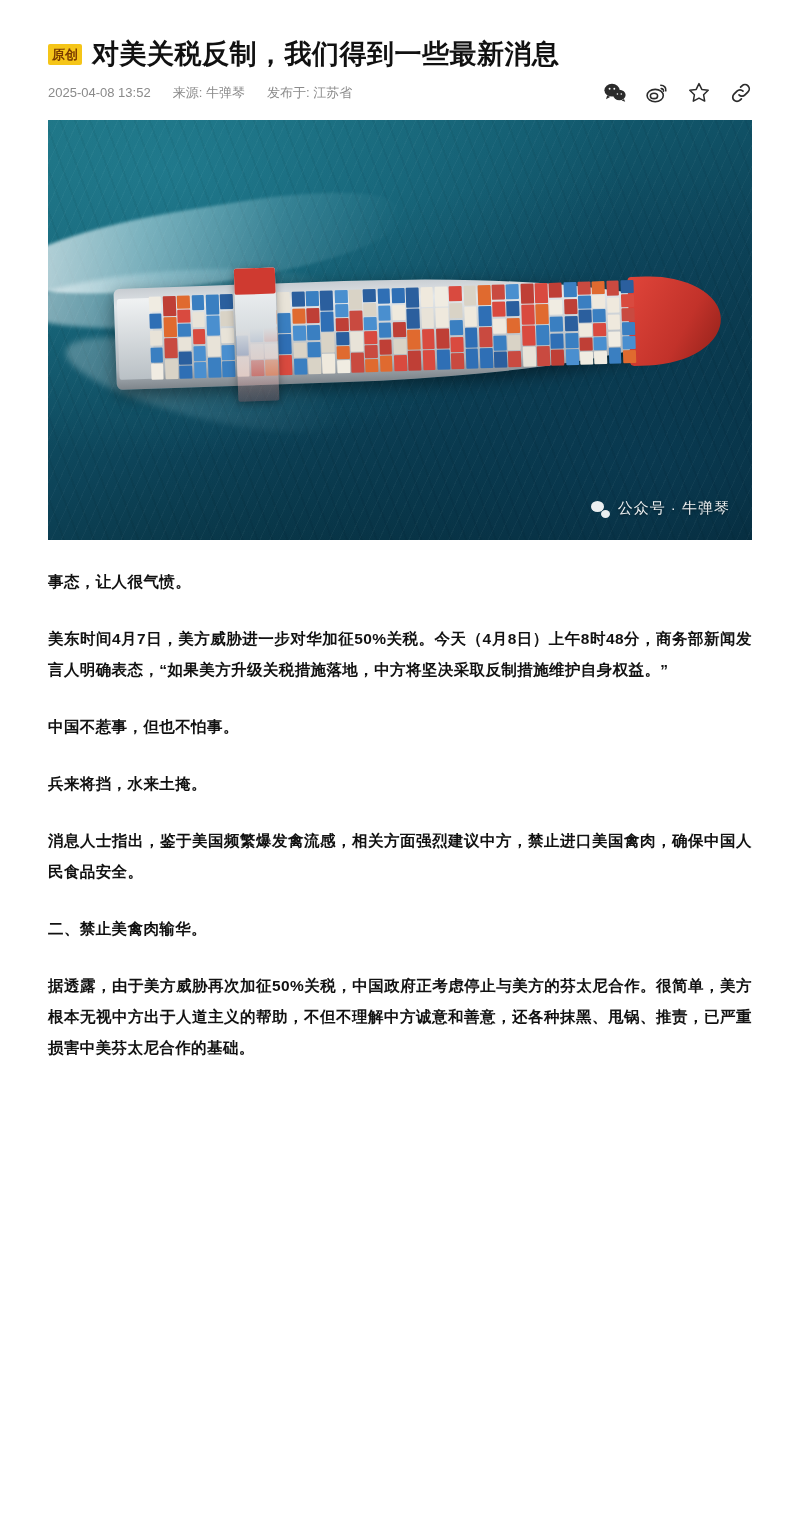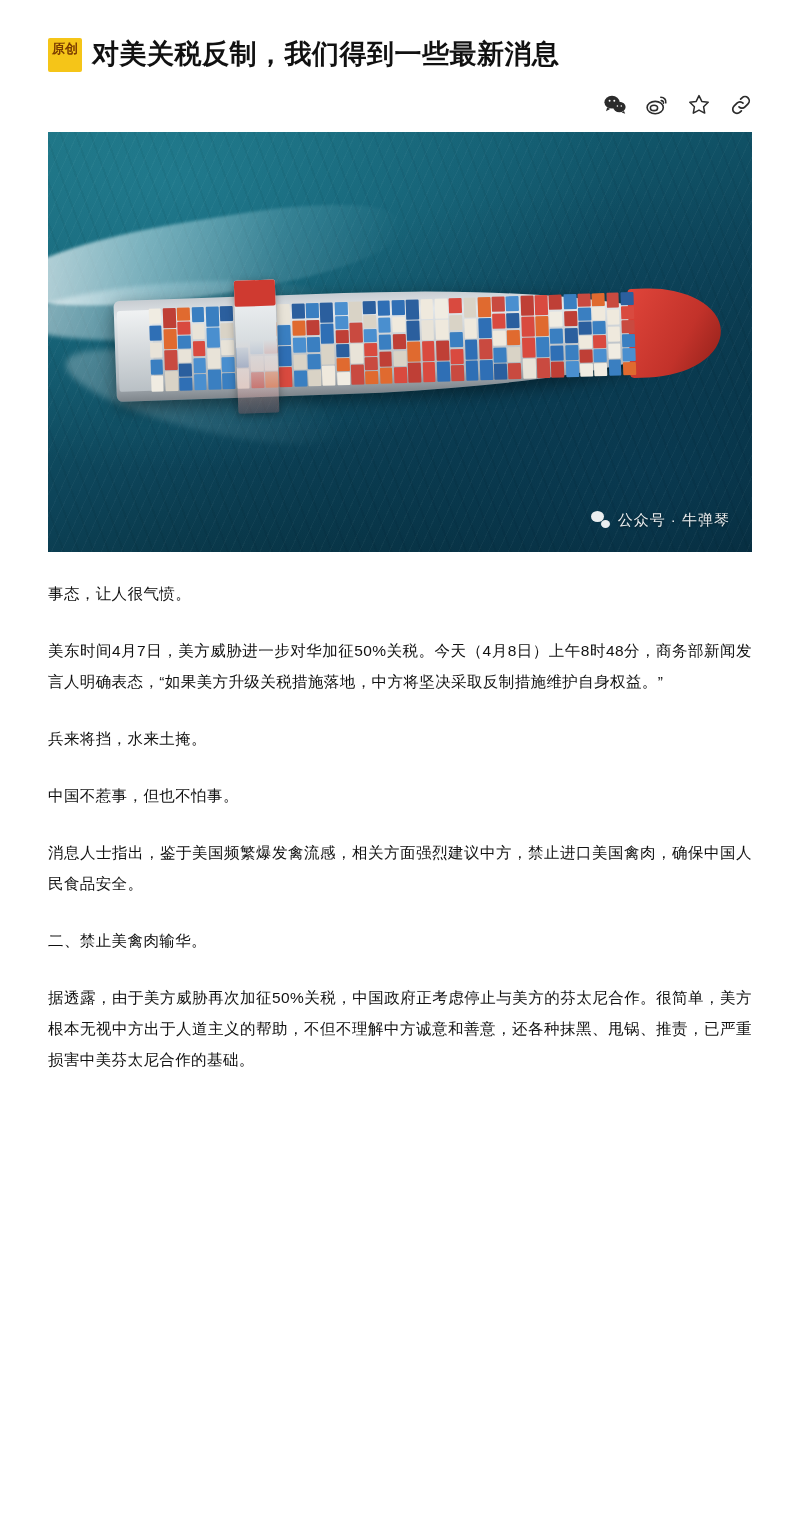--- a/index.html
+++ b/index.html
@@ -14,23 +14,24 @@
     font-family: "Liberation Sans", "DejaVu Sans", sans-serif;
     color: #1a1a1a;
   }
   .page {
     width: 800px;
     padding: 28px 48px 40px 48px;
   }
   
   .title-row {
     display: flex;
+    align-items: center;
     gap: 10px;
     margin-top: 10px;
-    margin-bottom: 22px;
+    margin-bottom: 10px;
   }
   .badge-original {
     display: inline-block;
     background: #f5c518;
     color: #7a3b00;
     font-size: 13px;
     line-height: 1;
     padding: 4px 4px;
     border-radius: 2px;
     font-weight: 700;
@@ -204,21 +205,21 @@
     width: 7%;
     height: 26%;
     background: #cf3a30;
     border-radius: 2px;
   }
   .watermark {
     position: absolute;
     right: 22px;
     bottom: 22px;
     display: flex;
-    align-items: flex-start;
+    align-items: flex-end;
     gap: 8px;
     color: rgba(255,255,255,0.92);
     font-size: 15px;
     letter-spacing: 1px;
     text-shadow: 0 1px 3px rgba(0,0,0,0.5);
   }
   .wm-logo {
     width: 19px; height: 17px;
     display: inline-block;
     position: relative;
@@ -234,36 +235,47 @@
   
   .body p {
     font-size: 15.5px;
     line-height: 2.0;
     color: #222;
     margin: 0 0 26px 0;
     letter-spacing: 0.4px;
     text-align: justify;
   }
   .body p.bold {
-    font-weight: 400;
+    font-weight: 700;
     color: #111;
   }
   .body p:last-child { margin-bottom: 0; margin-top: 9px; }
 </style>
 </head>
 <body>
 
 <div class="page">
 
   <div class="title-row">
     <span class="badge-original">原创</span>
     <h1 class="article-title">对美关税反制，我们得到一些最新消息</h1>
   </div>
 
   <div class="meta-row">
+    <div class="meta-left">
+      <span>2025-04-08 13:52</span>
+      <span>
+        <span class="src-label">来源:</span>
+        <span>牛弹琴</span>
+      </span>
+      <span>
+        <span class="src-label">发布于:</span>
+        <span>江苏省</span>
+      </span>
+    </div>
     <div class="meta-spacer"></div>
     <div class="meta-icons">
       <span class="icon-btn">
         <svg width="22" height="19" viewBox="0 0 22 19" fill="currentColor">
           <ellipse cx="8" cy="7.2" rx="7.6" ry="6.4"></ellipse>
           <path d="M3.2 12.2 L2.0 16.2 L6.0 14.0 Z"></path>
           <ellipse cx="15.4" cy="12.0" rx="6.2" ry="5.2"></ellipse>
           <path d="M20.0 16.0 L21.2 18.8 L17.6 17.4 Z"></path>
           <circle cx="5.6" cy="5.8" r="0.95" fill="#ffffff"></circle>
           <circle cx="10.3" cy="5.8" r="0.95" fill="#ffffff"></circle>
@@ -540,20 +552,20 @@
     </div>
     <div class="watermark">
       <span class="wm-logo"></span>
       <span>公众号 · 牛弹琴</span>
     </div>
   </div>
 
   <div class="body" id="article-body">
       <p class="bold">事态，让人很气愤。</p>
       <p class="bold">美东时间4月7日，美方威胁进一步对华加征50%关税。今天（4月8日）上午8时48分，商务部新闻发言人明确表态，“如果美方升级关税措施落地，中方将坚决采取反制措施维护自身权益。”</p>
+      <p class="bold">中国不惹事，但也不怕事。</p>
       <p class="bold">兵来将挡，水来土掩。</p>
-      <p class="bold">中国不惹事，但也不怕事。</p>
       <p class="bold">消息人士指出，鉴于美国频繁爆发禽流感，相关方面强烈建议中方，禁止进口美国禽肉，确保中国人民食品安全。</p>
       <p class="bold">二、禁止美禽肉输华。</p>
       <p class="bold">据透露，由于美方威胁再次加征50%关税，中国政府正考虑停止与美方的芬太尼合作。很简单，美方根本无视中方出于人道主义的帮助，不但不理解中方诚意和善意，还各种抹黑、甩锅、推责，已严重损害中美芬太尼合作的基础。</p>
     </div>
 
 </div>
 
 </body></html>

